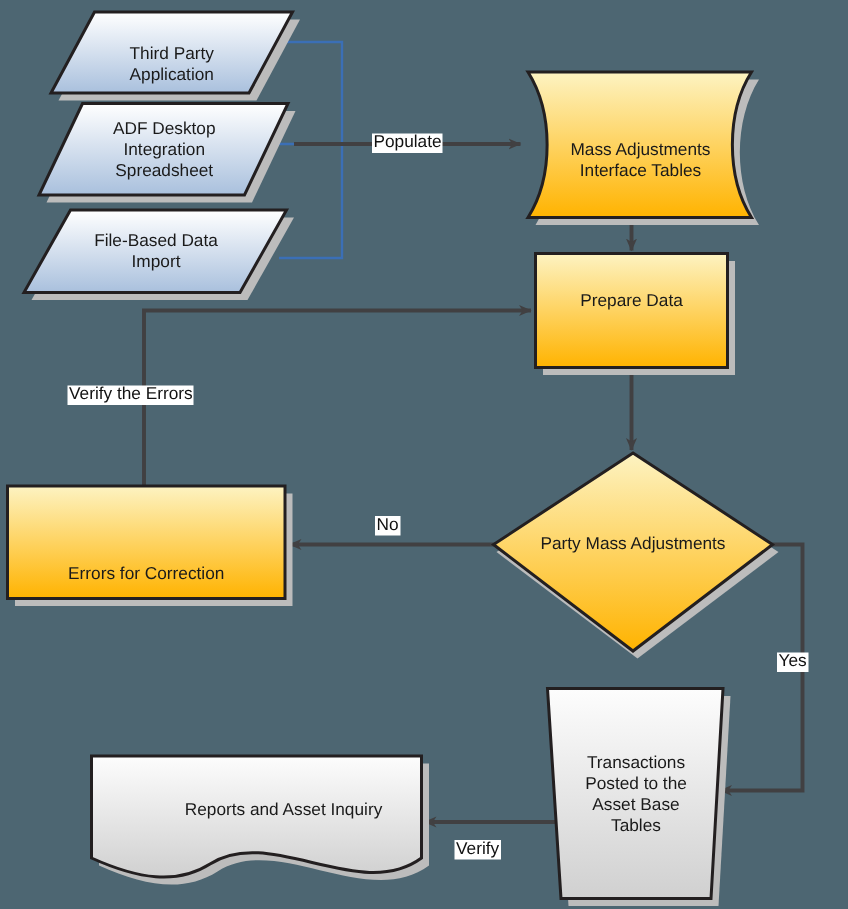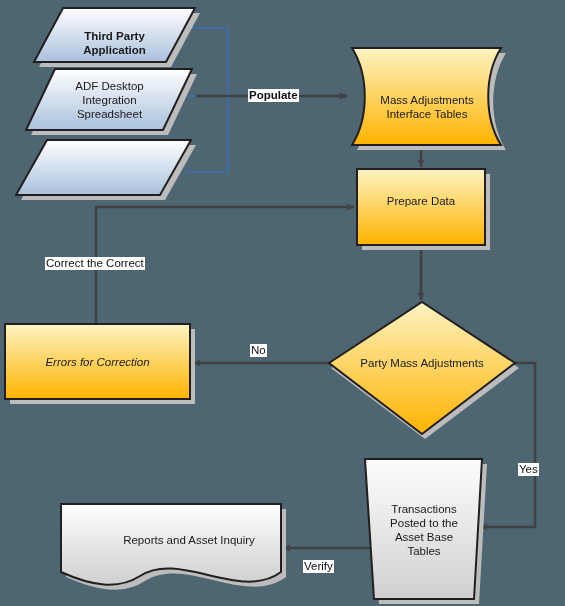--- a/index.html
+++ b/index.html
@@ -163,47 +163,49 @@
       <path d="M365,459 L482,459 L474,599 L374,599 Z" fill="url(#gradGray)" stroke="#231f20" stroke-width="2"></path>
     </g>
 
     
     <g>
       <path d="M61,504 L281,504 L281,572 C240,602 180,550 140,576 C118,590 92,586 61,572 Z" fill="#bcbcbc" transform="translate(5,5)"></path>
       <path d="M61,504 L281,504 L281,572 C240,602 180,550 140,576 C118,590 92,586 61,572 Z" fill="url(#gradGray)" stroke="#231f20" stroke-width="2"></path>
     </g>
   </svg>
 
-  <div class="node-label" style="left:33px;  top:8px;   width:163px; height:70px;font-weight:bold;">Third Party
+  <div class="node-label" style="left:33px;  top:8px;   width:163px; height:70px;">Third Party
 Application</div>
 
   <div class="node-label" style="left:26px;  top:69px;  width:167px; height:61px;">ADF Desktop
 Integration
 Spreadsheet</div>
 
+  <div class="node-label" style="left:16px;  top:140px; width:176px; height:55px;">File-Based Data
+Import</div>
 
   <div class="node-label" style="left:366px; top:48px;  width:122px; height:118px;">Mass Adjustments
 Interface Tables</div>
 
   <div class="node-label" style="left:357px; top:169px; width:128px; height:64px;">Prepare Data</div>
 
   <div class="node-label" style="left:337px; top:348px; width:170px; height:30px;">Party Mass Adjustments</div>
 
-  <div class="node-label" style="left:5px;   top:322px; width:185px; height:80px;font-style:italic;">Errors for Correction</div>
+  <div class="node-label" style="left:5px;   top:343px; width:185px; height:80px;">Errors for Correction</div>
 
   <div class="node-label" style="left:372px; top:470px; width:104px; height:120px;text-align:center;">Transactions
 Posted to the
 Asset Base
 Tables</div>
 
   <div class="node-label" style="left:61px;  top:504px; width:256px; height:72px;">Reports and Asset Inquiry</div>
 
-  <div class="edge-label" style="left:248px; top:89px;font-weight:bold;">Populate</div>
-
-  <div class="edge-label" style="left:45px;  top:257px;">Correct the Correct</div>
+  <div class="edge-label" style="left:248px; top:89px;">Populate</div>
+
+  <div class="edge-label" style="left:45px;  top:257px;">Verify the Errors</div>
 
   <div class="edge-label" style="left:250px; top:344px;">No</div>
 
-  <div class="edge-label" style="left:518px; top:435px;margin-top:28px;">Yes</div>
+  <div class="edge-label" style="left:518px; top:435px;">Yes</div>
 
   <div class="edge-label" style="left:303px; top:560px;">Verify</div>
 
 </div>
 
 </body></html>

